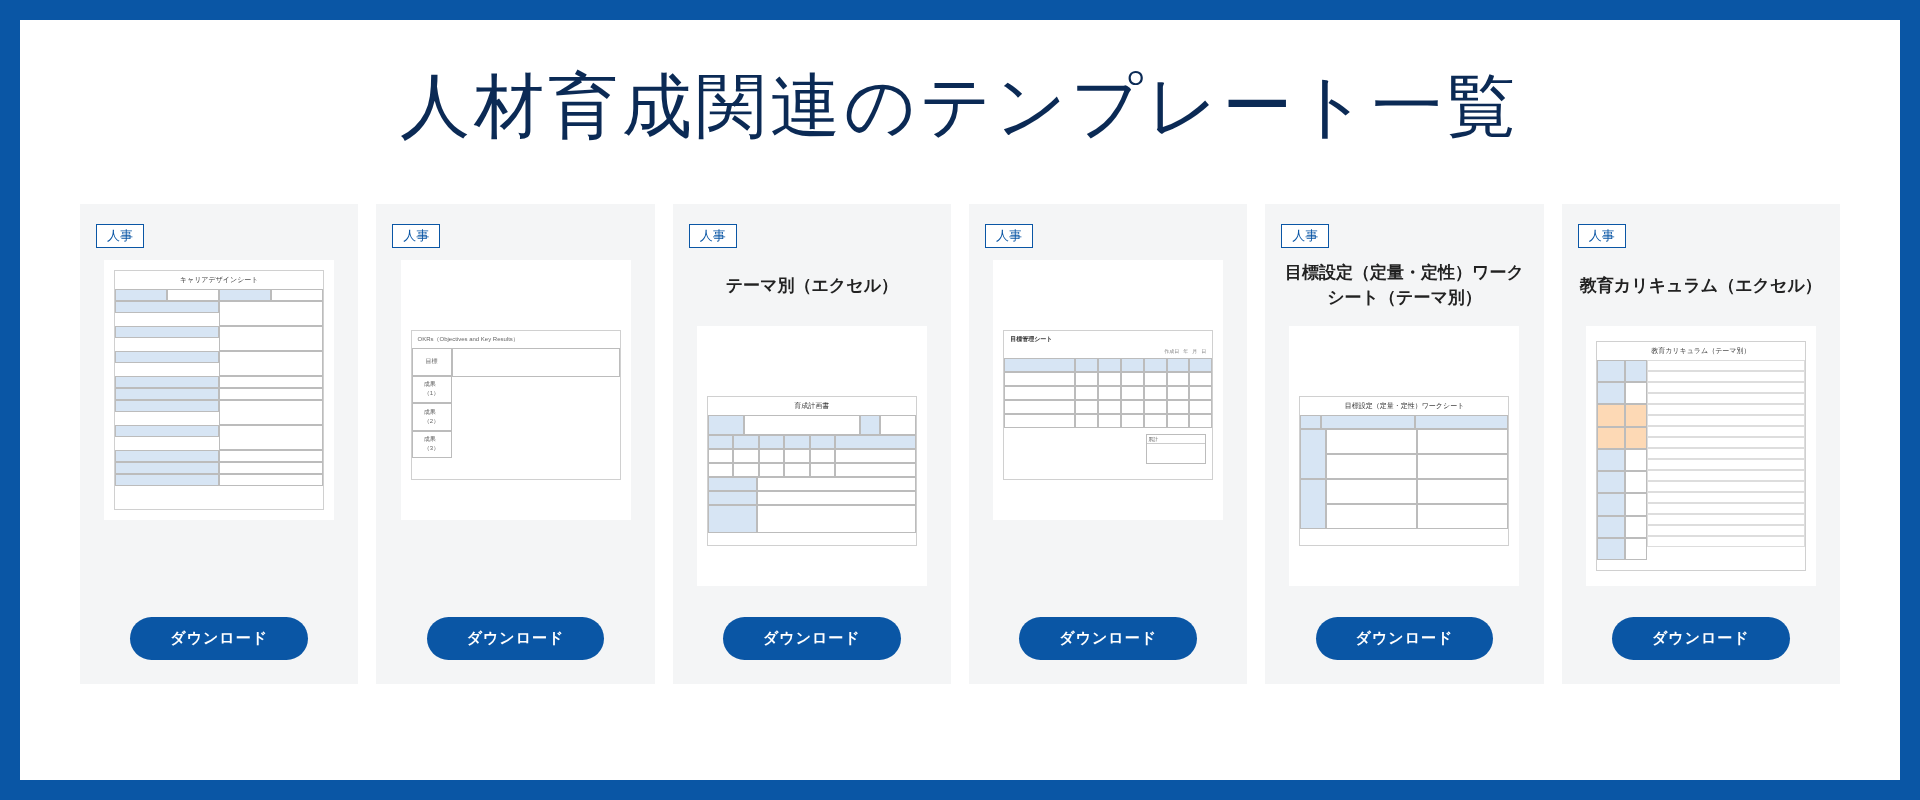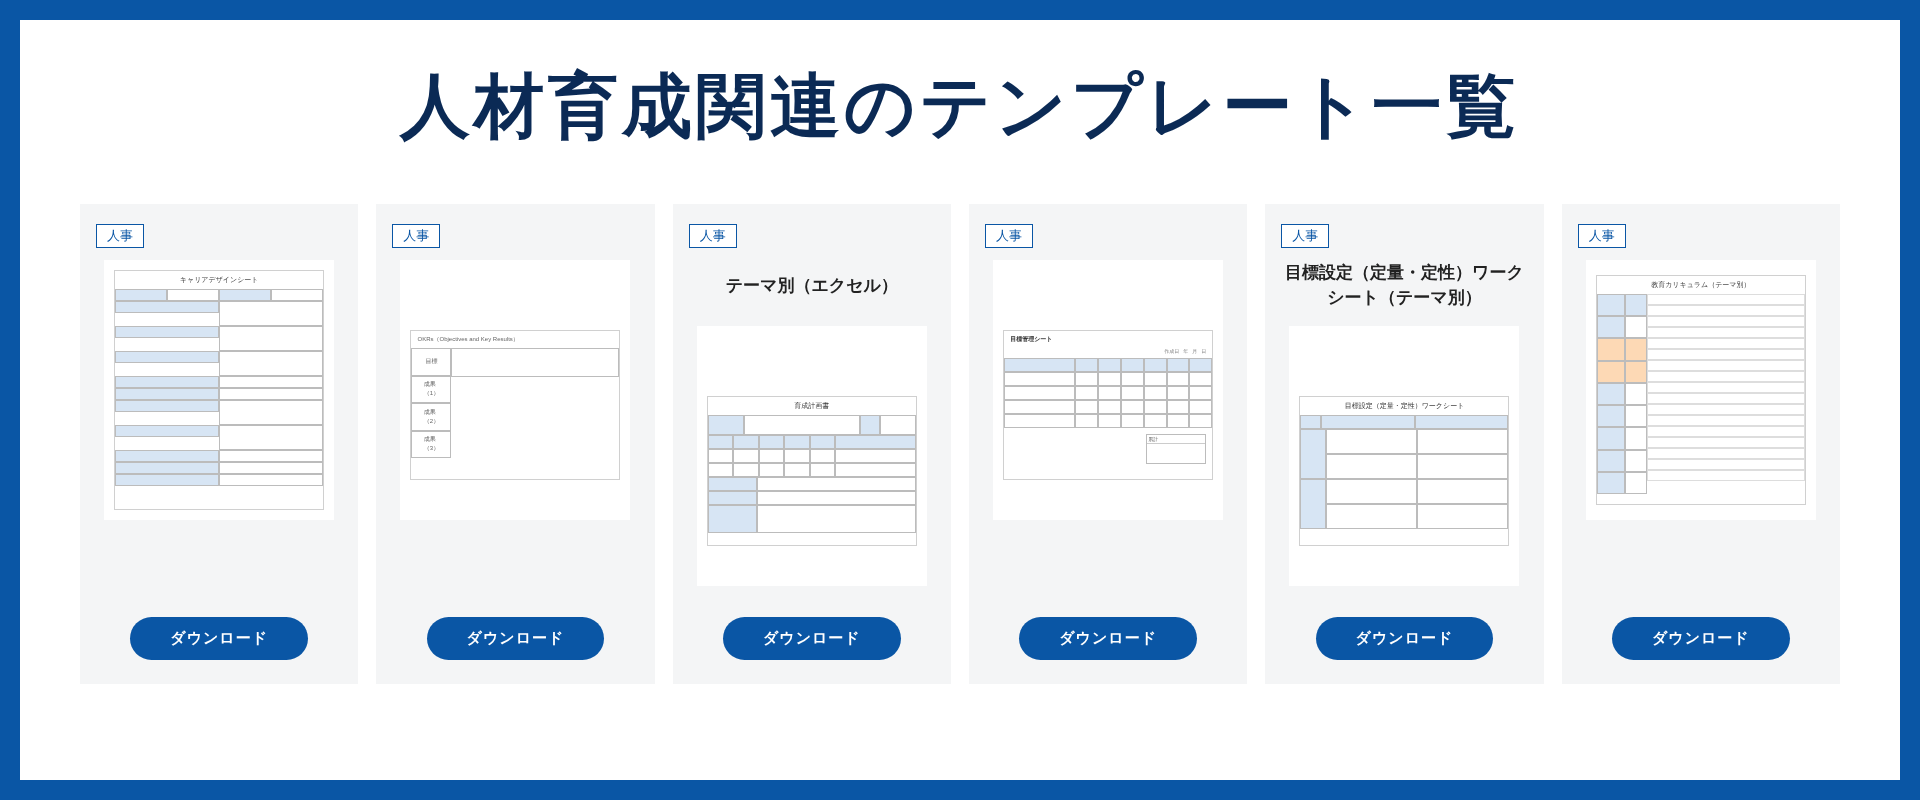--- a/index.html
+++ b/index.html
@@ -15,30 +15,31 @@
     height: 800px;
     border: 20px solid #0a56a5;
     background: #fff;
     padding: 40px 60px 50px 60px;
     display: flex;
     flex-direction: column;
     align-items: center;
   }
   .page-title {
     font-size: 70px;
-    font-weight: 700;
+    font-weight: 400;
     color: #0b2a55;
     letter-spacing: 4px;
     text-align: left;
     margin-bottom: 50px;
   }
   .cards {
     display: flex;
     gap: 18px;
     width: 100%;
+    justify-content: center;
   }
   .card {
     background: #f4f5f6;
     width: 280px;
     height: 480px;
     padding: 20px 16px 24px 16px;
     display: flex;
     flex-direction: column;
     align-items: center;
   }
@@ -390,20 +391,21 @@
                 </div>
             </div>
           </div>
         </div>
       </div>
       <button class="dl-btn">ダウンロード</button>
     </div>
 
     <div class="card">
       <span class="tag">人事</span>
+      <div class="card-title">教育カリキュラム（エクセル）</div>
       <div class="thumb">
         <div class="curr-sheet">
           <div class="hd">教育カリキュラム（テーマ別）</div>
           <div class="crow" style="height:200px;">
             <div class="side">
               <div class="blue"></div>
               <div class="blue"></div>
               <div class="orange"></div>
               <div class="orange"></div>
               <div class="blue"></div>

